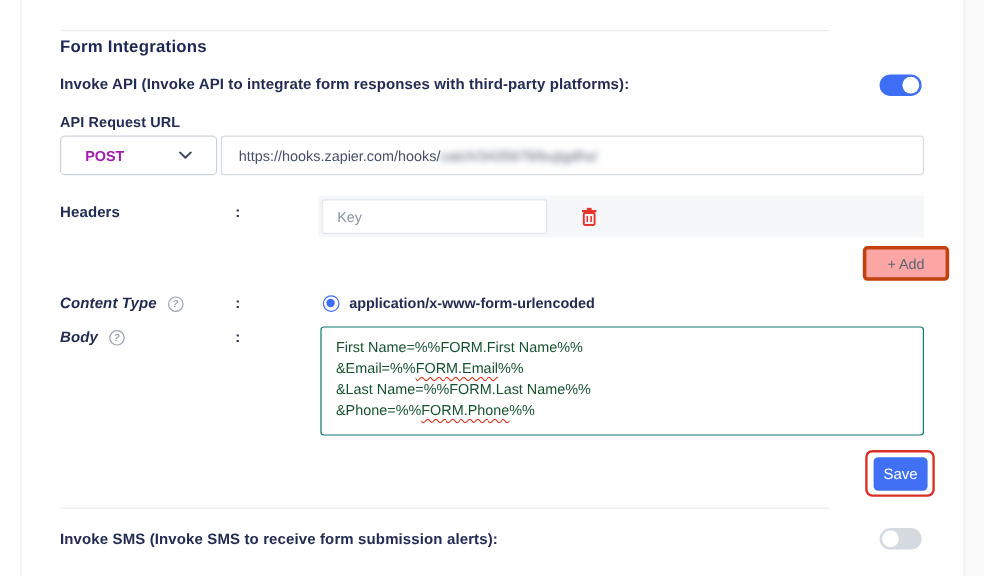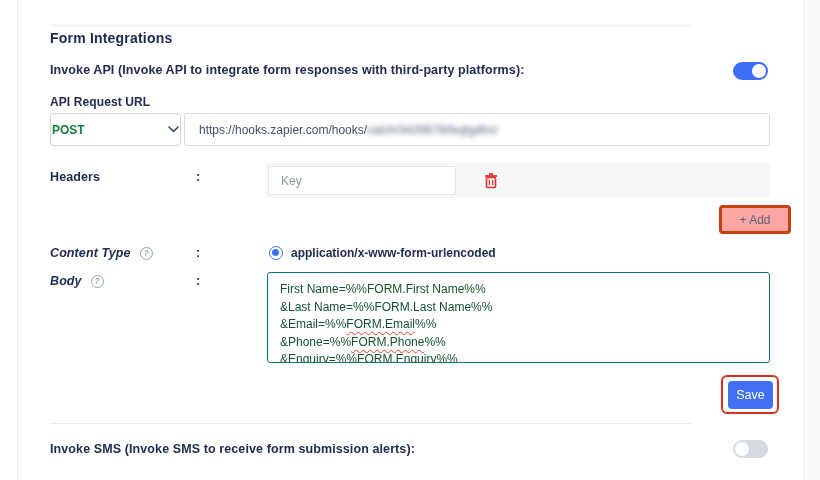--- a/index.html
+++ b/index.html
@@ -24,22 +24,22 @@
   .toggle .knob { position:absolute; top:2px; left:2px; width:14px; height:14px; border-radius:50%; background:#ffffff; }
   .toggle.on { background:#3e6ef5; }
   .toggle.on .knob { left:auto; right:2px; }
   .toggle.api { left:733px; top:62px; }
   .toggle.sms { left:733px; top:440px; }
 
   
   .method-select {
     position:absolute; left:50px; top:113px; width:131px; height:33px;
     border:1px solid #ccd3db; border-radius:4px; background:#fff;
-    display:flex; align-items:center; justify-content:space-between; padding:0 1px;
-    font-size:12px; font-weight:600; color:#15803d; cursor:pointer;
+    display:flex; align-items:center; justify-content:space-between; padding:0 20px;
+    font-size:12px; font-weight:600; color:#a21caf; cursor:pointer;
   }
   .url-input {
     position:absolute; left:184px; top:113px; width:586px; height:33px;
     border:1px solid #d6dbe0; border-radius:3px; background:#fff;
     display:flex; align-items:center; padding:0 14px; font-size:12px; color:#44506a;
     white-space:nowrap; overflow:hidden;
   }
   .url-input .blurred { filter:blur(2.6px); color:#5a6478; }
 
   
@@ -167,24 +167,23 @@
 </div>
 
 <div class="label-group" style="left:50px; top:274px;">
   <span class="row-label" style="position:static;">Body</span>
   <span class="help-icon">?</span>
 </div>
 <span class="colon" style="top:274px;">:</span>
 
 <div class="body-textarea">
   <div class="body-line"><span>First Name=%%FORM.First Name%%</span><span class="sq"></span><span></span></div>
+  <div class="body-line"><span>&amp;Email=%%</span><span class="sq">FORM.Email</span><span>%%</span></div>
   <div class="body-line"><span>&amp;Last Name=%%FORM.Last Name%%</span><span class="sq"></span><span></span></div>
-  <div class="body-line"><span>&amp;Email=%%</span><span class="sq">FORM.Email</span><span>%%</span></div>
   <div class="body-line"><span>&amp;Phone=%%</span><span class="sq">FORM.Phone</span><span>%%</span></div>
-  <div class="body-line"><span>&amp;Enquiry=%%</span><span class="sq">FORM.Enquiry</span><span>%%</span></div>
 </div>
 
 <button class="save-btn">Save</button>
 <div class="save-outline"></div>
 
 <div class="divider sms"></div>
 
 <span class="row-label" style="left:50px; top:442px;">Invoke SMS (Invoke SMS to receive form submission alerts):</span>
 <div class="toggle sms">
   <span class="knob"></span>

